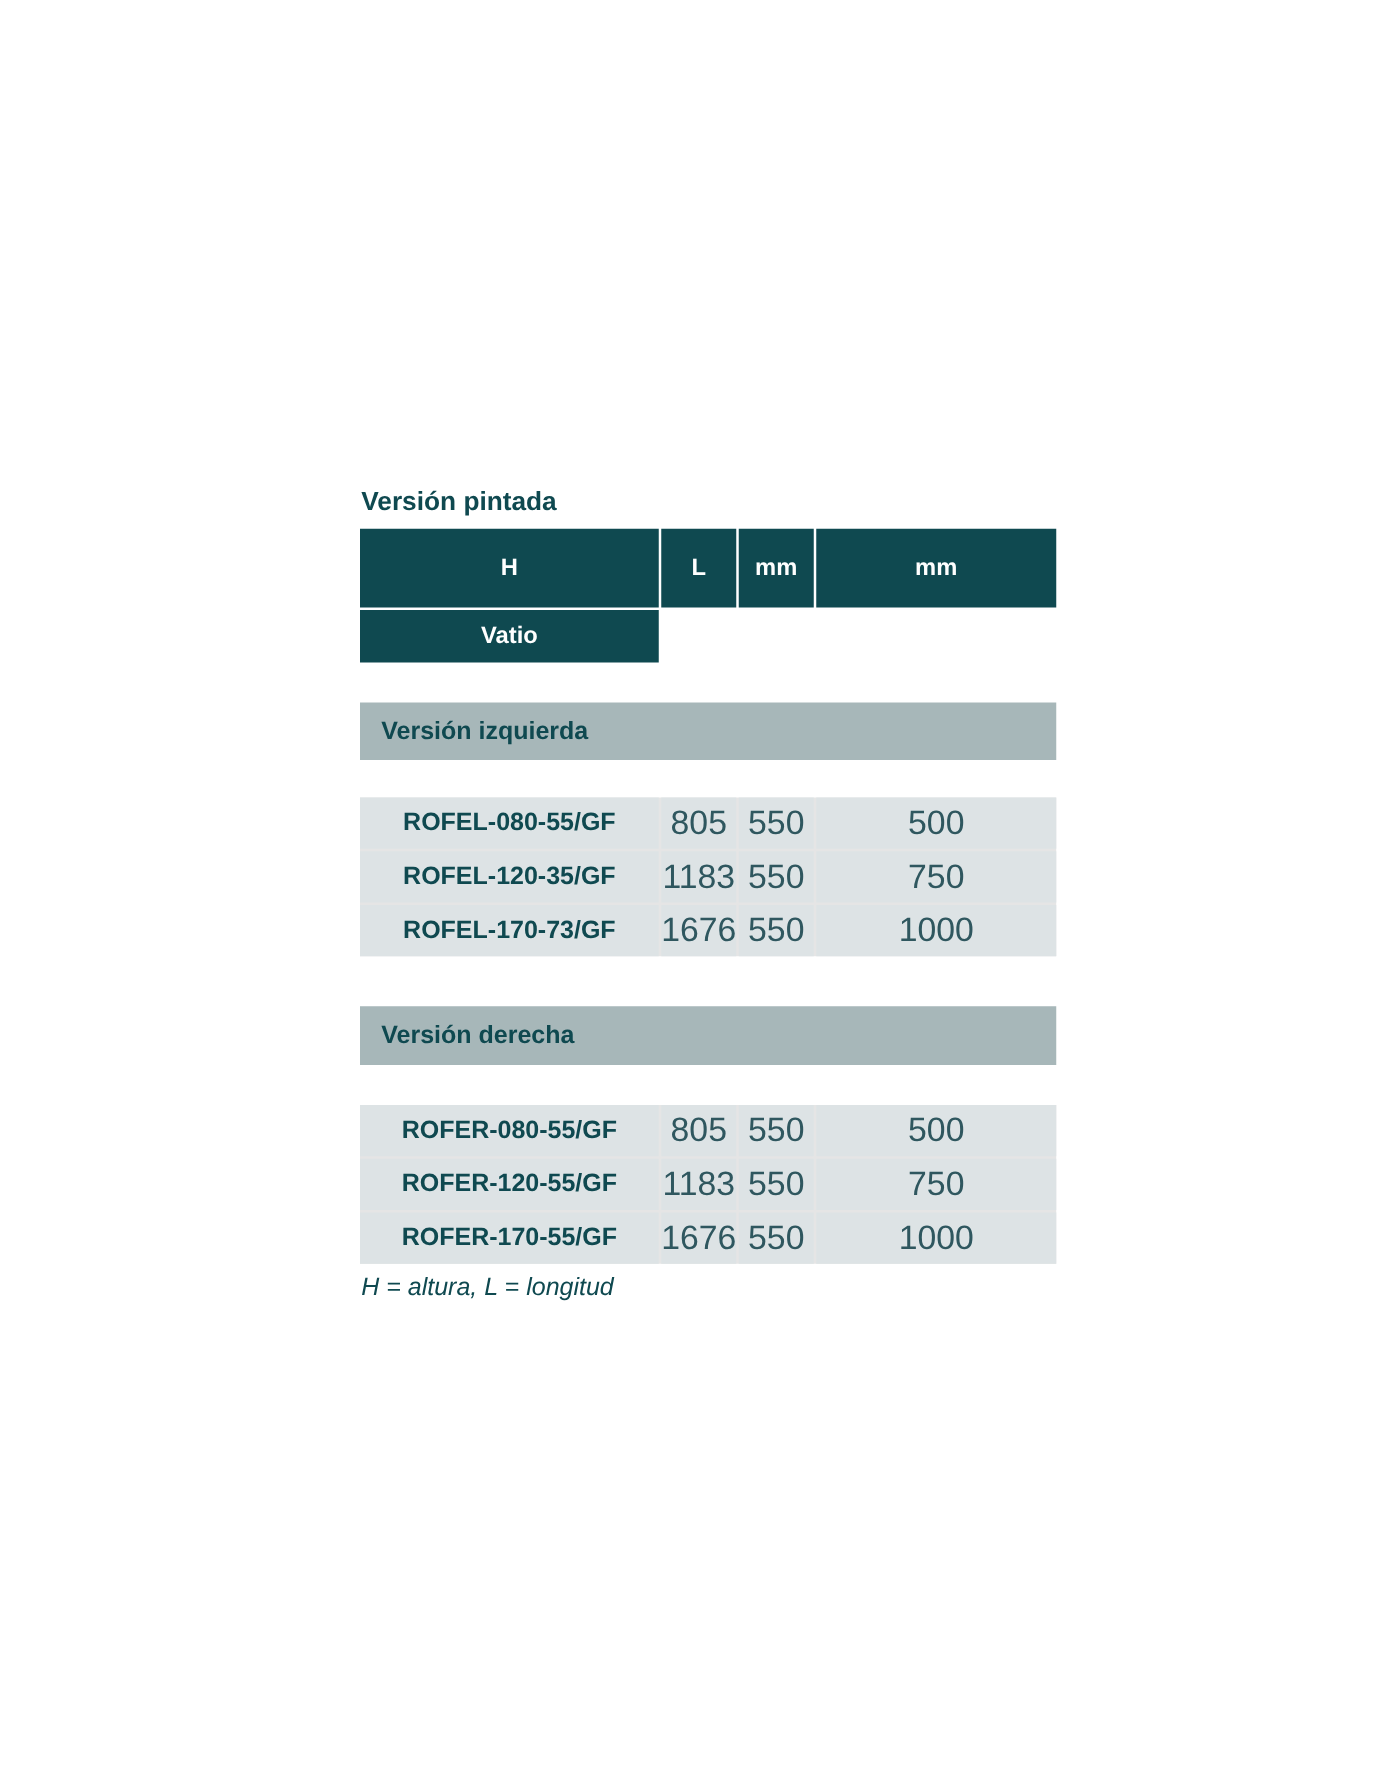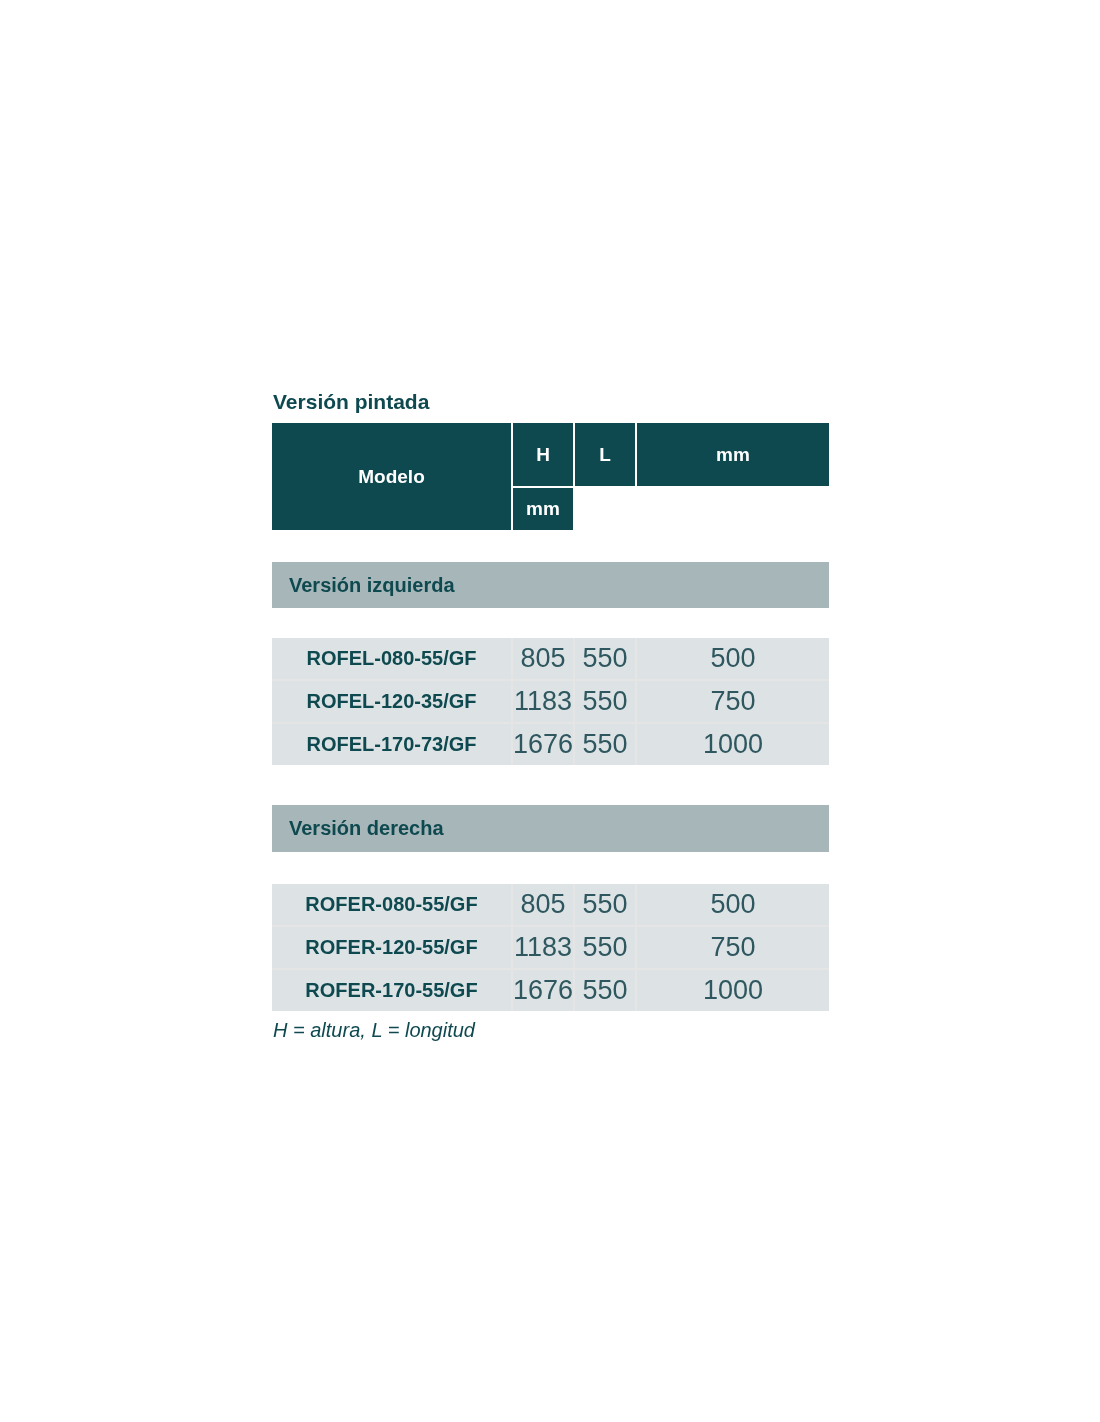--- a/index.html
+++ b/index.html
@@ -14,21 +14,21 @@
   *{box-sizing:border-box;margin:0;padding:0;}
   html,body{width:1100px;height:1422px;}
   body{
     background:var(--page-bg,#fff);
     font-family:"Liberation Sans","DejaVu Sans",sans-serif;
     position:relative;
     overflow:hidden;
   }
   .content{
     position:absolute;
-    left:272px;
+    left:288px;
     top:391px;
     width:557px;
   }
   .page-title{
     font-size:21px;
     line-height:22px;
     font-weight:bold;
     color:var(--text,#0f4950);
     margin:0 0 10px 1px;
   }
@@ -105,25 +105,25 @@
   }
 </style>
 </head>
 <body>
 
 <div class="content">
 
   <h2 class="page-title">Versión pintada</h2>
 
   <div class="header-grid">
-    <div class="hcell modelo">Modelo</div>
     <div class="hcell">H</div>
     <div class="hcell">L</div>
     <div class="hcell">mm</div>
     <div class="hcell">mm</div>
+    <div class="hcell">Vatio</div>
   </div>
 
   <div class="band first">Versión izquierda</div>
 
   <div class="data-grid">
     <div class="row">
       <div class="cell model">ROFEL-080-55/GF</div>
       <div class="cell">805</div>
       <div class="cell">550</div>
       <div class="cell">500</div>

